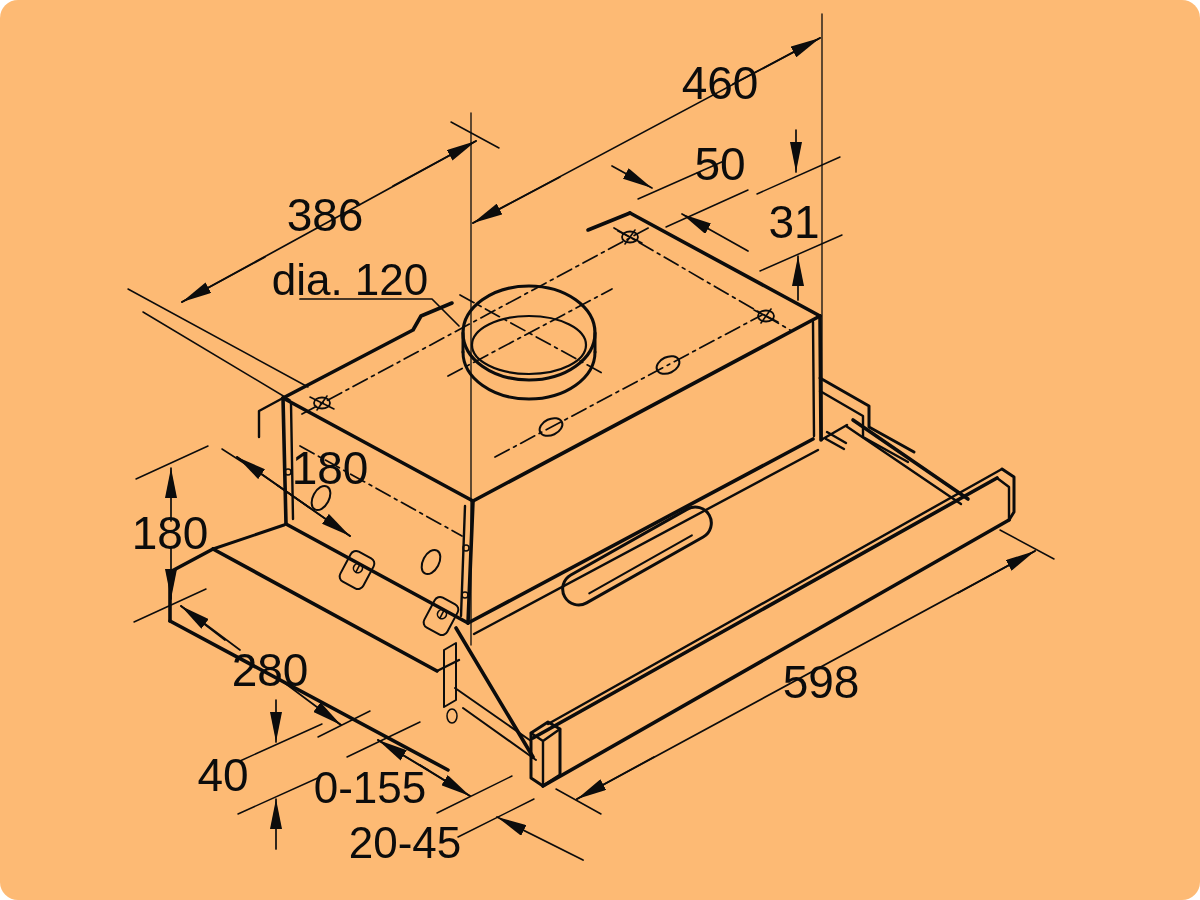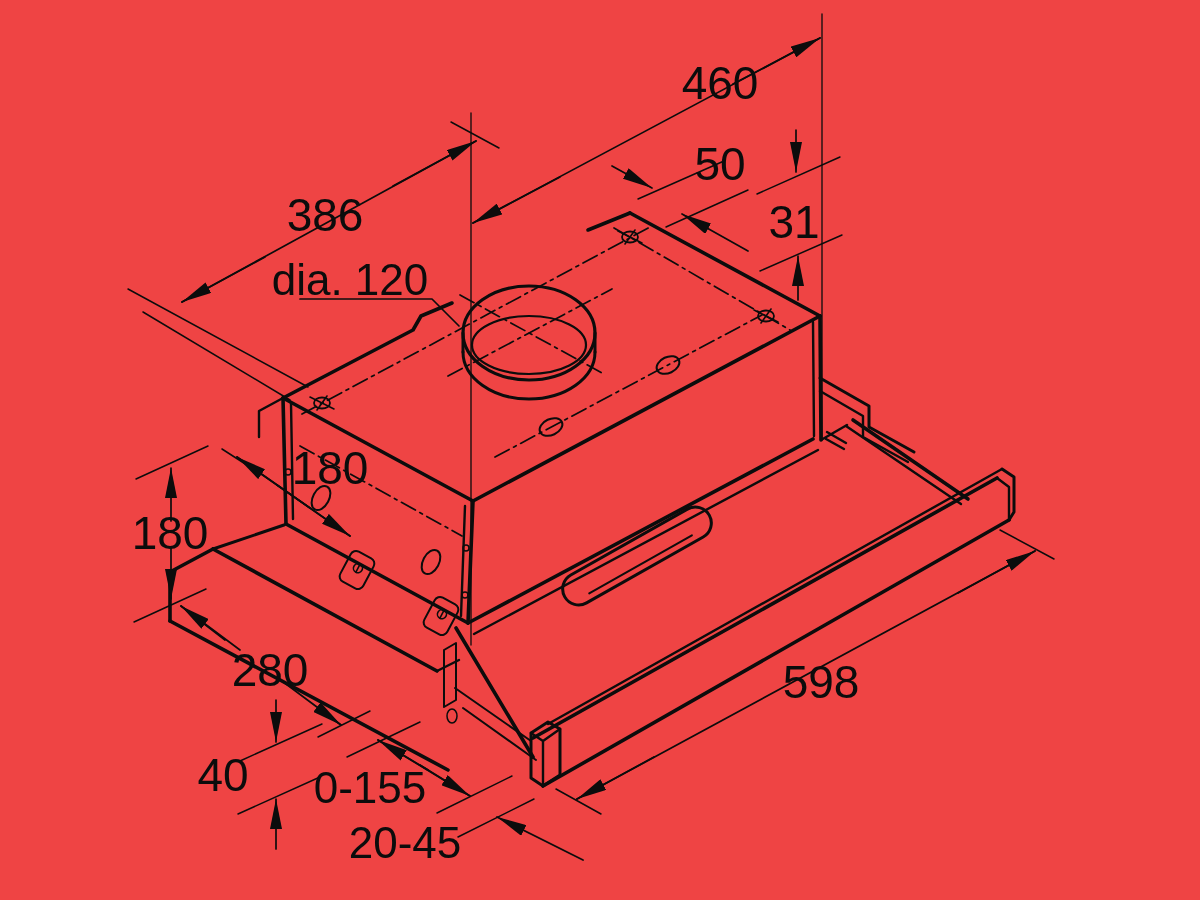--- a/index.html
+++ b/index.html
@@ -1,17 +1,17 @@
 <!DOCTYPE html>
 <html><head>
 <meta charset="utf-8">
 <style>
   html,body{margin:0;padding:0;background:#fff;}
-  #stage{position:relative;width:1200px;height:900px;background:#ef4444;overflow:hidden;
-         font-family:"Liberation Sans", sans-serif;}
+  #stage{position:relative;width:1200px;height:900px;background:#fdba74;overflow:hidden;
+         font-family:"Liberation Sans", sans-serif;border-radius:18px;}
   svg{display:block}
   text{font-family:"Liberation Sans", sans-serif; fill:#0c0c0c;}
   .dim{font-size:46px;}
   .dimsm{font-size:44px;}
 </style>
 </head>
 <body>
 
 <div id="stage">
 <svg width="1200" height="900" viewBox="0 0 1200 900" fill="none" stroke-linecap="round" stroke-linejoin="round">

